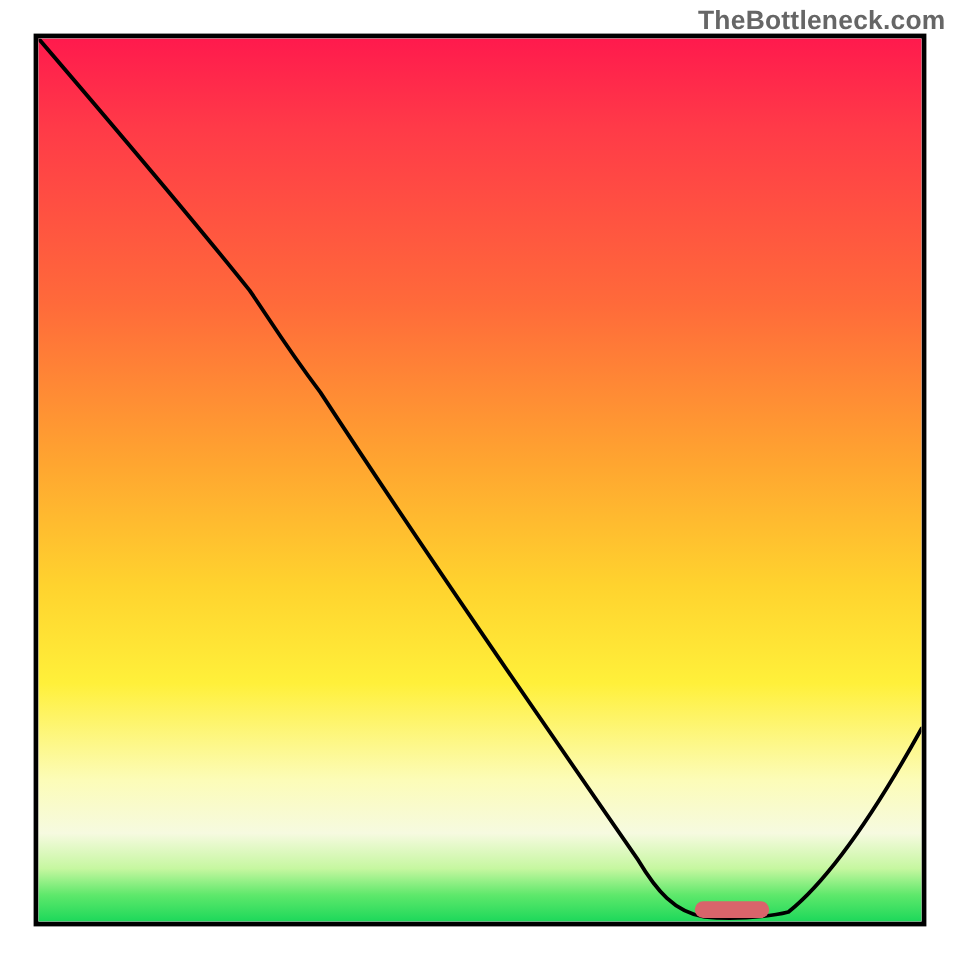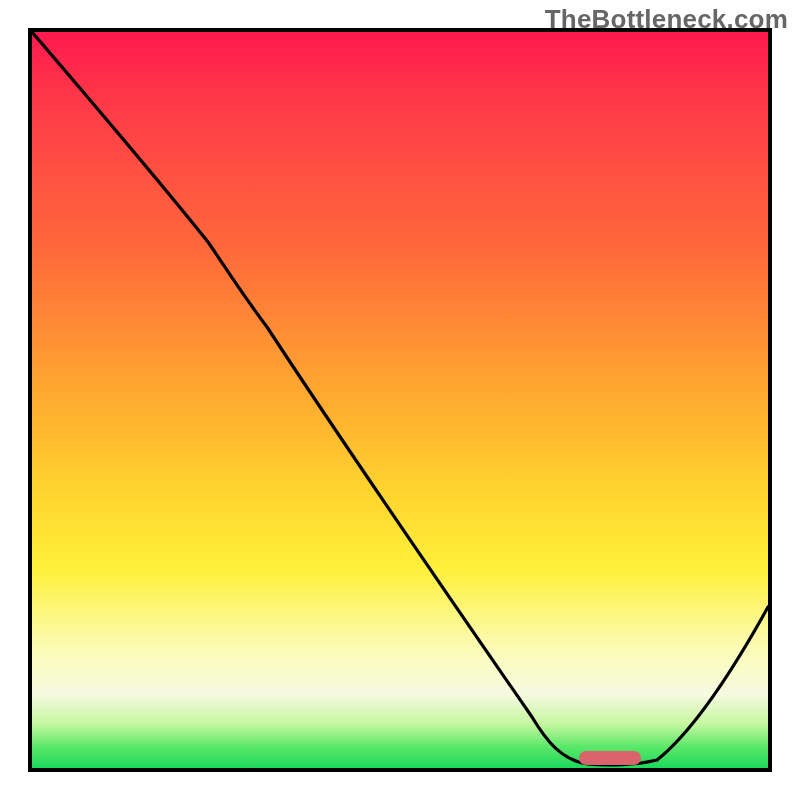--- a/index.html
+++ b/index.html
@@ -12,21 +12,21 @@
   }
   .wrap {
     position: relative;
     width: 800px;
     height: 800px;
   }
   .watermark {
     position: absolute;
     top: 4px;
     right: 12px;
-    font-size: 26px;
+    font-size: 22px;
     font-weight: 600;
     color: #666666;
     letter-spacing: 0.2px;
     z-index: 10;
   }
   .plot-area {
     position: absolute;
     left: 28px;
     top: 28px;
     width: 744px;

